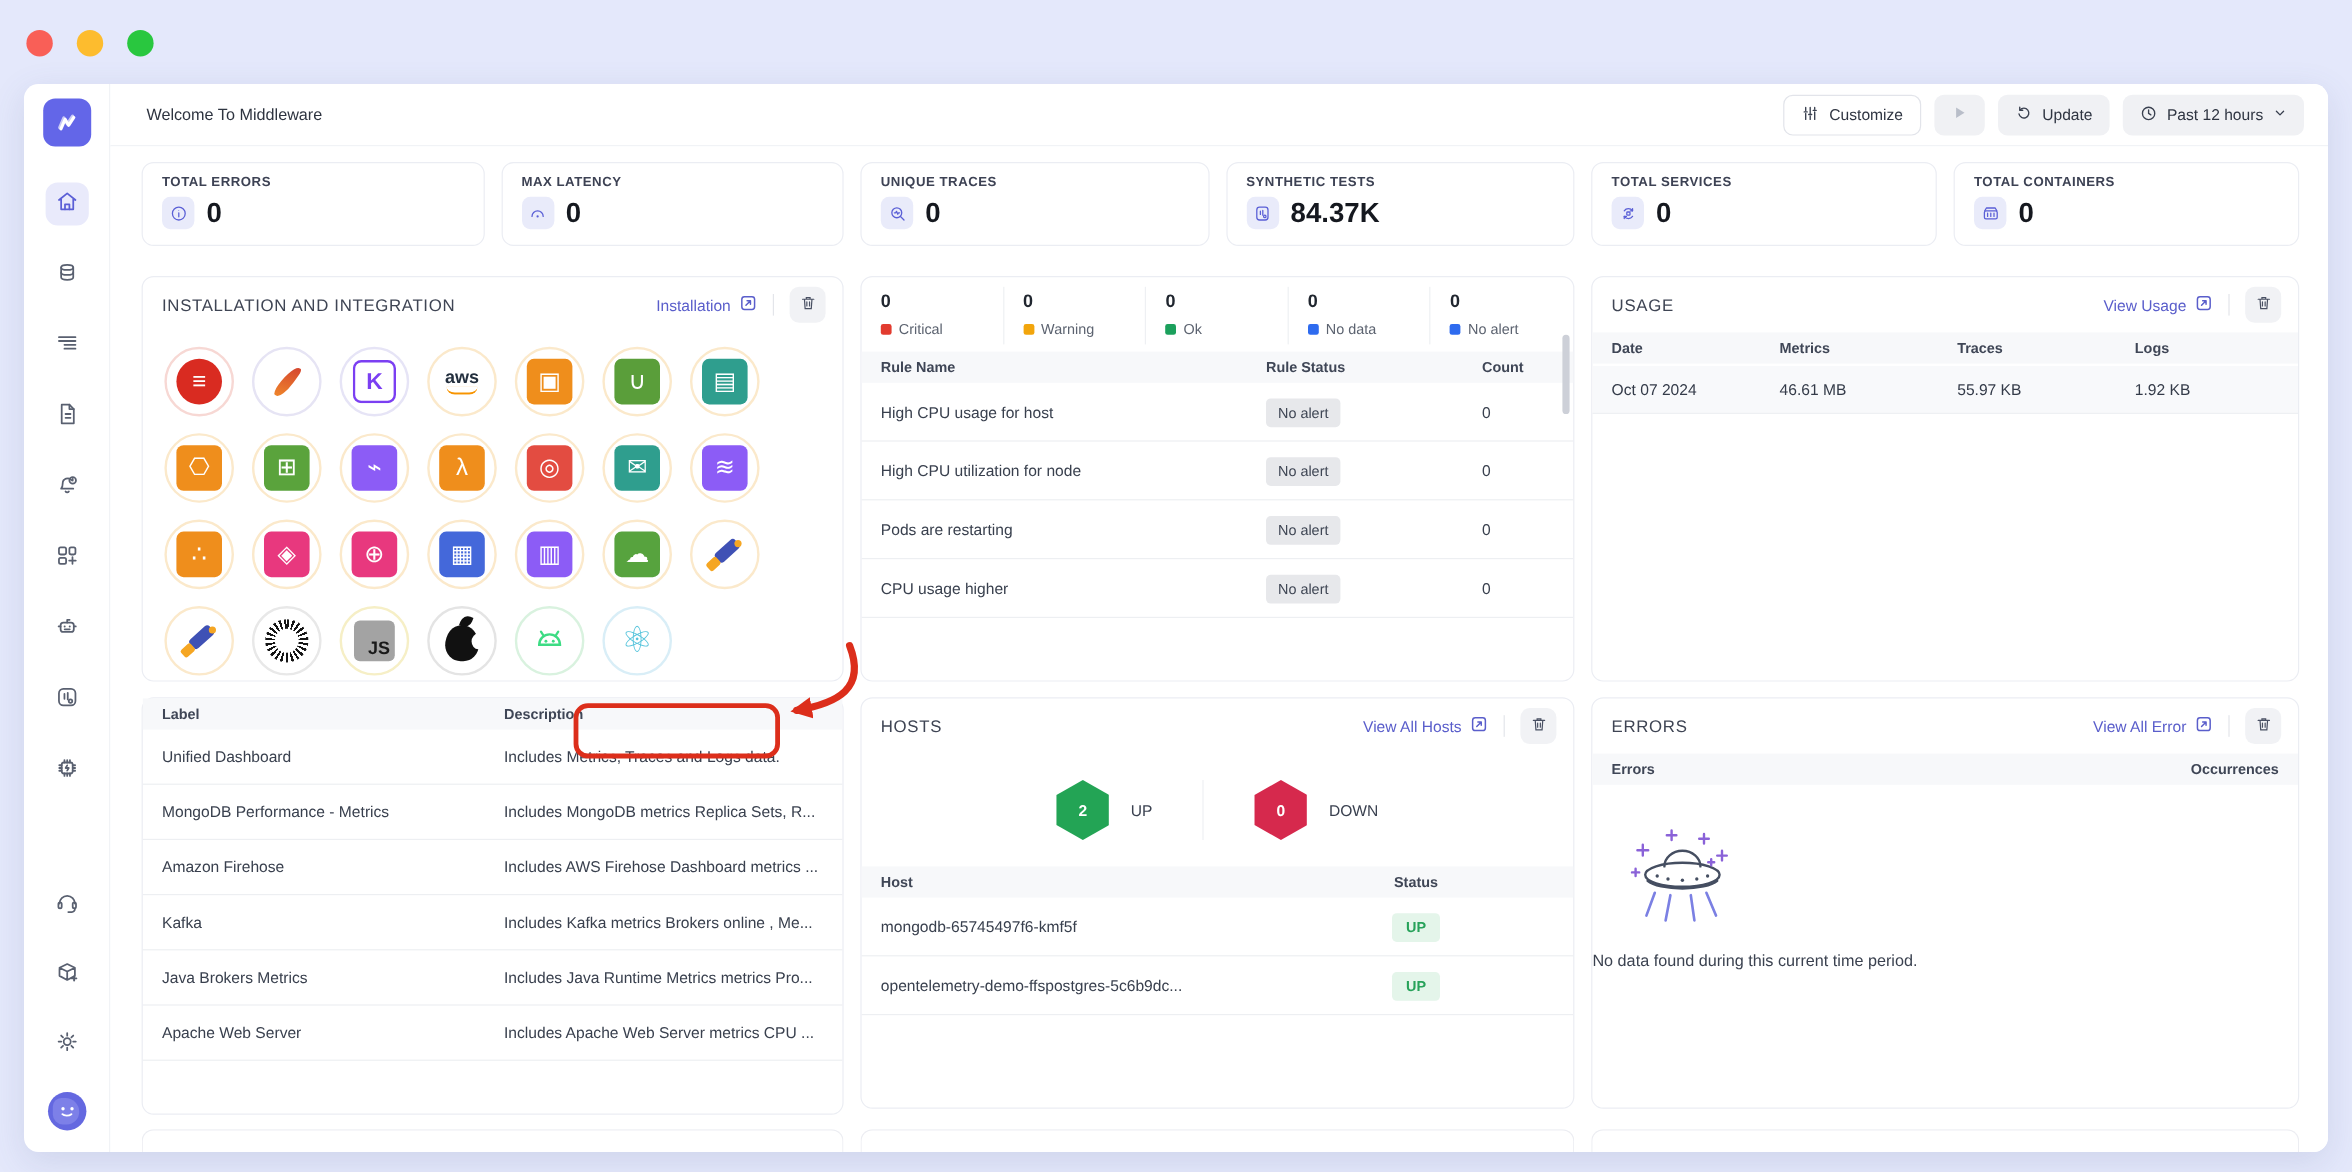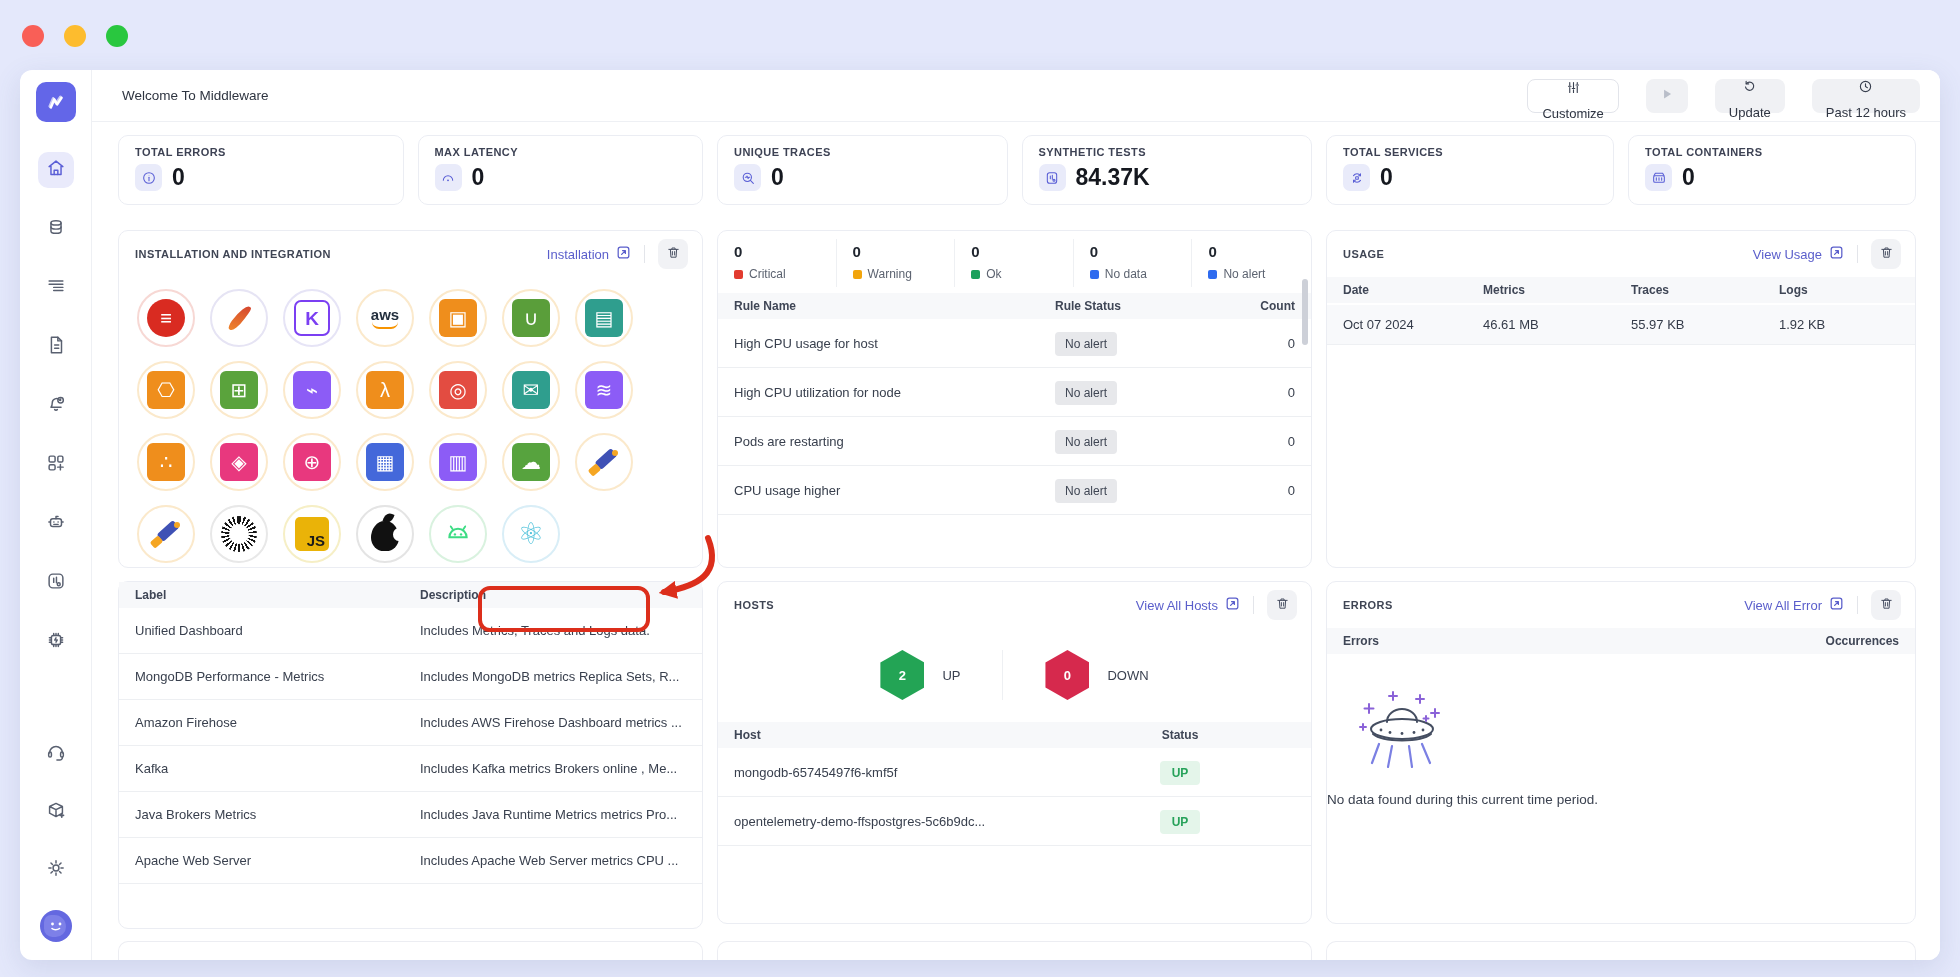--- a/index.html
+++ b/index.html
@@ -24,21 +24,21 @@
   .sspacer { flex:1; }
   .sbot { display:flex; flex-direction:column; gap:22px; align-items:center; margin-bottom:6px; }
   .avatar { width:32px; height:32px; border-radius:50%; background:#6468e0; position:relative; overflow:hidden; cursor:pointer; }
   .avatar i { position:absolute; left:4px; top:5px; width:22px; height:22px; background:#7d80e8; border-radius:38% 62% 55% 45%; }
   .avatar svg { position:absolute; left:0; top:0; }
 
   
   .hdr { position:absolute; left:72px; right:0; top:0; height:52px; display:flex; align-items:center; padding:0 20px 0 30px; border-bottom:1px solid #eef0f4; background:#fff; }
   .hdr-title { font-size:13.5px; color:#2e3440; }
   .hdr-sp { flex:1; }
-  .hbtn { height:34px; display:flex; align-items:center; gap:8px; padding:0 14px; border-radius:8px; background:#f0f1f4; border:none; font-size:13px; color:#2f3542; cursor:pointer; font-family:inherit; margin-left:27px;flex-direction:column; }
+  .hbtn { height:34px; display:flex; align-items:center; gap:8px; padding:0 14px; border-radius:8px; background:#f0f1f4; border:none; font-size:13px; color:#2f3542; cursor:pointer; font-family:inherit; margin-left:11px; }
   .hbtn.outline { background:#fff; border:1px solid #e2e4ea; }
   .hbtn.iconly { width:42px; justify-content:center; padding:0; }
   .hbtn svg { flex:none; }
 
   
   .content { position:absolute; left:72px; right:0; top:52px; bottom:0; background:#fff; padding:13px 24px 0 26px; overflow:hidden; }
   .grid3 { display:grid; grid-template-columns:585px 595px 590px; column-gap:14px; }
   .statpair { display:grid; grid-template-columns:1fr 1fr; gap:14px; }
   .statsrow { margin-bottom:25px;border-radius:26px; }
 
@@ -50,36 +50,36 @@
   .sval { font-size:23px; font-weight:800; color:#15181f; }
 
   
   .panel { background:#fff; border:1px solid #ebedf3; border-radius:10px; position:relative; }
   .row1 { margin-bottom:13px; }
   .row1 .panel { height:338px; }
   .row2 { margin-bottom:12px; align-items:start; }
   .p-dash { height:348px; overflow:visible; }
   .p-hosts, .p-errors { height:343px; }
   .phead { height:46px; display:flex; align-items:center; padding:0 14px 0 16px; }
-  .ptitle { font-size:11px; font-weight:700; color:#3f4554; letter-spacing:.04em; flex:1; }
+  .ptitle { font-size:14px; font-weight:400; color:#3f4554; letter-spacing:.04em; flex:1; }
   .plink { display:flex; align-items:center; gap:7px; color:#5a5ecb; font-size:13px; cursor:pointer; }
   .pdiv { width:1px; height:18px; background:#e3e5ea; margin:0 13px; }
   .ptrash { width:30px; height:30px; border-radius:8px; background:#f1f2f5; border:none; display:flex; align-items:center; justify-content:center; cursor:pointer; }
   .ptrash svg { stroke:#495063; fill:none; stroke-width:1.6; stroke-linecap:round; }
 
   
   .intgrid { display:grid; grid-template-columns:repeat(7,58px); gap:14px 15px; padding:12px 18px 0; }
   .tile { width:58px; height:58px; border:2px solid; border-radius:50%; background:#fff; display:flex; align-items:center; justify-content:center; cursor:pointer; }
   .tg { display:flex; align-items:center; justify-content:center; font-size:20px; line-height:1; }
   .tg.sq { width:38px; height:38px; border-radius:6px; color:#fff; }
   .tg.circ { width:38px; height:38px; border-radius:50%; color:#fff; }
   .tg.txt { width:36px; height:36px; border-radius:7px; font-weight:800; font-size:19px; }
   .aws-logo { display:flex; flex-direction:column; align-items:center; font-weight:800; font-size:15px; color:#232f3e; line-height:1; }
   .aws-logo i { display:block; width:26px; height:7px; border:solid #f79400; border-width:0 0 2.5px; border-radius:0 0 12px 12px; }
-  .js-logo { width:34px; height:34px; background:#eab308; border-radius:5px; color:#1a1a1a; font-weight:800; font-size:15px; display:flex; align-items:flex-end; justify-content:flex-end; padding:0 4px 2px 0; }
+  .js-logo { width:34px; height:34px; background:#a3a3a3; border-radius:5px; color:#1a1a1a; font-weight:800; font-size:15px; display:flex; align-items:flex-end; justify-content:flex-end; padding:0 4px 2px 0; }
   .feather { width:9px; height:30px; background:linear-gradient(160deg,#d3422f,#f0882b); border-radius:80% 20% 65% 30%; transform:rotate(36deg); }
   .scope { position:relative; width:40px; height:40px; }
   .scope .s1 { position:absolute; width:22px; height:10px; background:#3f51b5; border-radius:3px; transform:rotate(-42deg); left:11px; top:12px; }
   .scope .s2 { position:absolute; width:11px; height:8px; background:#f5a623; transform:rotate(-42deg); left:5px; top:24px; border-radius:2px; }
   .scope .s3 { position:absolute; width:6px; height:6px; background:#f5a623; border-radius:50%; left:28px; top:8px; }
   .burst { position:relative; width:36px; height:36px; border-radius:50%; background:repeating-conic-gradient(#161616 0deg 7deg, #fff 7deg 16deg); }
   .burst:after { content:''; position:absolute; inset:8px; background:#fff; border-radius:50%; }
   .apple { position:relative; width:28px; height:30px; background:#111; border-radius:48% 48% 46% 46% / 56% 56% 44% 44%; margin-top:4px; }
   .apple:after { content:''; position:absolute; right:-5px; top:7px; width:11px; height:13px; background:#fff; border-radius:50%; }
   .apple .leaf { position:absolute; top:-8px; left:13px; width:9px; height:10px; background:#111; border-radius:70% 0 70% 0; transform:rotate(22deg); }
@@ -112,21 +112,21 @@
   .hexitem.first { border-right:1px solid #eef0f3; }
   .hex { width:44px; height:50px; clip-path:polygon(50% 0,100% 25%,100% 75%,50% 100%,0 75%,0 25%); display:flex; align-items:center; justify-content:center; color:#fff; font-size:13px; font-weight:700; }
   .hexlabel { font-size:13px; color:#3a4150; }
   .hrow { height:49px; display:flex; align-items:center; padding:0 16px; border-bottom:1px solid #edeff2; font-size:13px; color:#39404e; }
   .upbadge { border-radius:4px; padding:5px 12px; font-size:12px; font-weight:600; }
   .empty { display:flex; flex-direction:column; align-items:flex-start; padding-top:28px; }
   .empty .msg { font-size:13.5px; color:#3b4250; margin-top:6px; }
 
   
   .stubs .stub { height:20px; background:#fff; border:1px solid #ecedf2; border-bottom:none; border-radius:10px 10px 0 0; }
-  .alignr { text-align:right; }
+  .alignr { text-align:left; }
   .tcenter { text-align:center; }
 </style>
 </head>
 <body>
 
 <div class="traffic">
   <span class="tl red"></span>
   <span class="tl yellow"></span>
   <span class="tl green"></span>
 </div>

